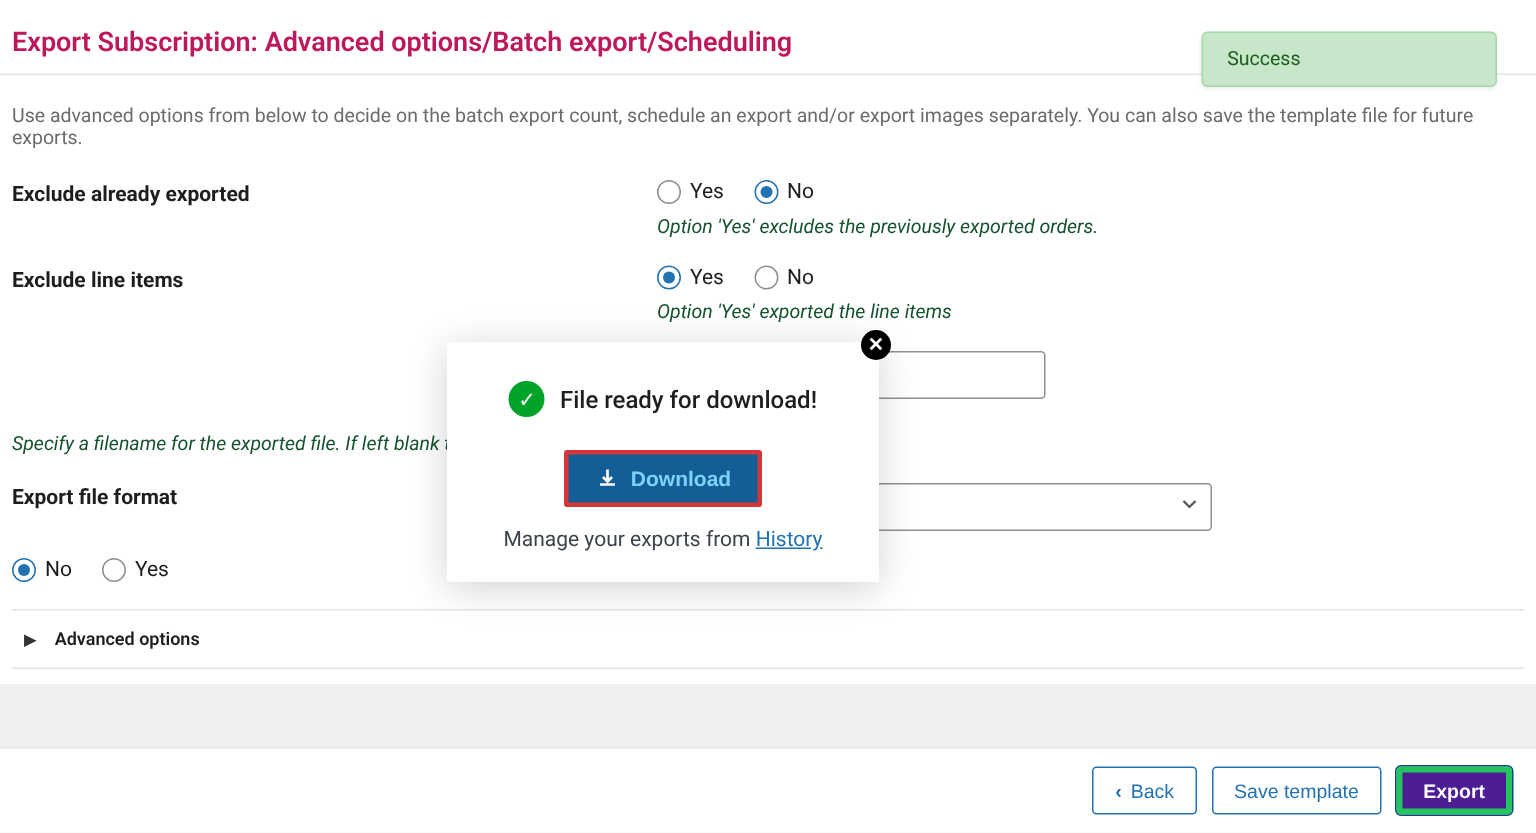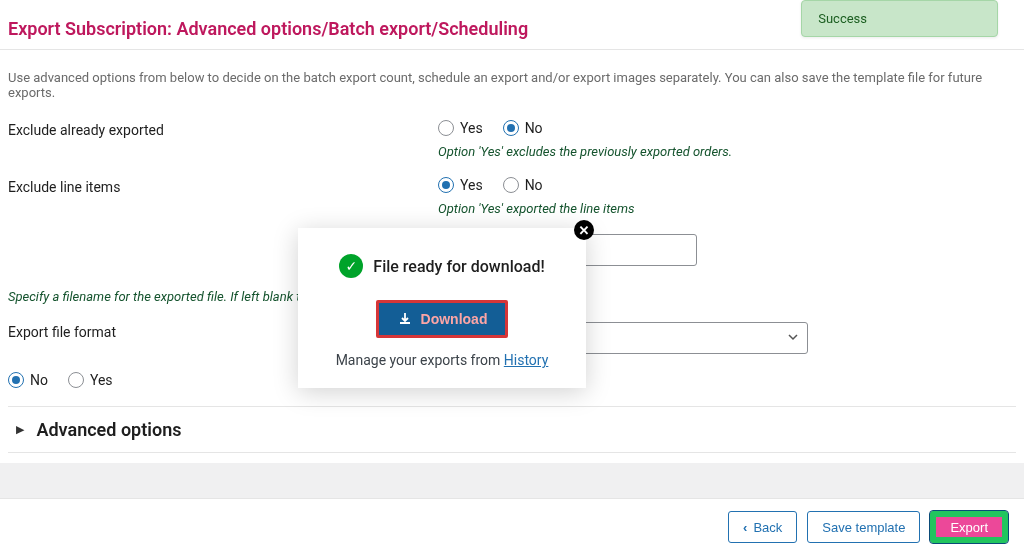--- a/index.html
+++ b/index.html
@@ -4,48 +4,48 @@
 <style>
 * { box-sizing: border-box; margin: 0; padding: 0; }
 body { font-family: -apple-system, BlinkMacSystemFont, "Segoe UI", Roboto, sans-serif; font-size: 13px; color: #1e1e1e; background: #f0f0f1; width: 1024px; height: 555px; overflow: hidden; position: relative; }
 .page { background: #fff; margin: 0; }
 .header-bar { padding: 18px 8px 10px; }
 .page-title { font-size: 18px; font-weight: 600; color: #be185d; }
 .hr { border-top: 1px solid #e5e5e5; margin: 0 0 20px 0; }
 .content { padding: 0 8px 10px; }
 .desc { font-size: 13px; color: #6b6b6b; margin-bottom: 20px; }
 .row { display: flex; align-items: flex-start; margin-bottom: 18px; }
-.label-col { width: 430px; font-weight: 400; font-size: 14px; padding-top: 2px; }
+.label-col { width: 430px; font-weight: 700; font-size: 14px; padding-top: 2px; }
 .field-col { flex: 1; }
 .radio-line { display: flex; align-items: center; gap: 20px; }
 .radio-wrap { display: flex; align-items: center; gap: 6px; cursor: pointer; }
 .radio { width: 16px; height: 16px; border: 1px solid #8c8f94; border-radius: 50%; display: inline-flex; align-items: center; justify-content: center; background: #fff; }
 .radio.checked { border-color: #2271b1; }
 .radio.checked::after { content: ""; width: 8px; height: 8px; background: #2271b1; border-radius: 50%; }
 .radio-label { font-size: 14px; }
 .help { font-size: 13px; font-style: italic; color: #14532d; margin-top: 8px; }
 .text-input { width: 370px; height: 32px; border: 1px solid #8c8f94; border-radius: 3px; padding: 0 8px; font-size: 13px; }
 .ext { margin-left: 10px; font-size: 13px; color: #3c434a; }
 .select { width: 370px; height: 32px; border: 1px solid #8c8f94; border-radius: 3px; padding: 0 8px; font-size: 13px; background: #fff; display: flex; align-items: center; justify-content: space-between; cursor: pointer; }
 .chev { color: #555; }
 .accordion { border-top: 1px solid #e5e5e5; border-bottom: 1px solid #e5e5e5; padding: 12px 8px; margin: 18px 0 0; display: flex; align-items: center; gap: 12px; cursor: pointer; }
 .accordion .tri { font-size: 11px; color: #333; }
-.accordion .t { font-weight: 600; font-size: 18px; }
+.accordion .t { font-weight: 600; font-size: 12px; }
 .footer { position: absolute; bottom: 0; left: 0; right: 0; background: #fff; border-top: 1px solid #e5e5e5; padding: 12px 16px; display: flex; justify-content: flex-end; gap: 10px; }
 .btn { height: 32px; padding: 0 14px; border-radius: 3px; font-size: 13px; font-weight: 400; display: inline-flex; align-items: center; gap: 6px; cursor: pointer; }
 .btn-outline { background: #fff; border: 1px solid #2271b1; color: #2271b1; }
-.btn-primary { background: #ec4899; border: 6px solid #22c55e; color: #fff; font-weight: 400; outline: 1px solid #0a4b78; }
+.btn-primary { background: #4c1d95; border: 4px solid #22c55e; color: #fff; font-weight: 700; outline: 1px solid #0a4b78; }
 .back-caret { font-weight: 700; }
-.toast { position: absolute; top: 0; right: 26px; background: #c8e6c9; border: 1px solid #a5d6a7; border-radius: 4px; padding: 10px 130px 10px 16px; font-size: 13px; color: #1b5e20; box-shadow: 0 1px 3px rgba(0,0,0,0.08); }
+.toast { position: absolute; top: 21px; right: 26px; background: #c8e6c9; border: 1px solid #a5d6a7; border-radius: 4px; padding: 10px 130px 10px 16px; font-size: 13px; color: #1b5e20; box-shadow: 0 1px 3px rgba(0,0,0,0.08); }
 .modal { position: absolute; top: 228px; left: 298px; width: 288px; background: #fff; box-shadow: 0 4px 24px rgba(0,0,0,0.18); padding: 26px 20px 20px; text-align: center; }
 .modal .close { position: absolute; top: -8px; right: -8px; width: 20px; height: 20px; background: #000; color: #fff; border-radius: 50%; display: flex; align-items: center; justify-content: center; font-size: 13px; font-weight: 700; cursor: pointer; }
 .modal .mh { display: flex; align-items: center; justify-content: center; gap: 10px; margin-bottom: 22px; }
 .modal .check { width: 24px; height: 24px; background: #00a32a; border-radius: 50%; display: flex; align-items: center; justify-content: center; color: #fff; font-size: 14px; }
 .modal .mtitle { font-size: 16px; font-weight: 500; color: #1e1e1e; }
-.dl-btn { background: #135e96; color: #fca5a5; border: 3px solid #d63638; padding: 8px 18px; font-size: 14px; font-weight: 600; display: inline-flex; align-items: center; gap: 8px; cursor: pointer; border-radius: 2px; }
+.dl-btn { background: #135e96; color: #7dd3fc; border: 3px solid #d63638; padding: 8px 18px; font-size: 14px; font-weight: 600; display: inline-flex; align-items: center; gap: 8px; cursor: pointer; border-radius: 2px; }
 .dl-icon { display: inline-flex; }
 .modal .manage { font-size: 14px; color: #3c434a; margin-top: 14px; }
 .modal .manage a { color: #2271b1; text-decoration: underline; cursor: pointer; }
 </style>
 </head>
 <body>
 
 <div class="page">
   <div class="header-bar">
     <div class="page-title">Export Subscription: Advanced options/Batch export/Scheduling</div>

